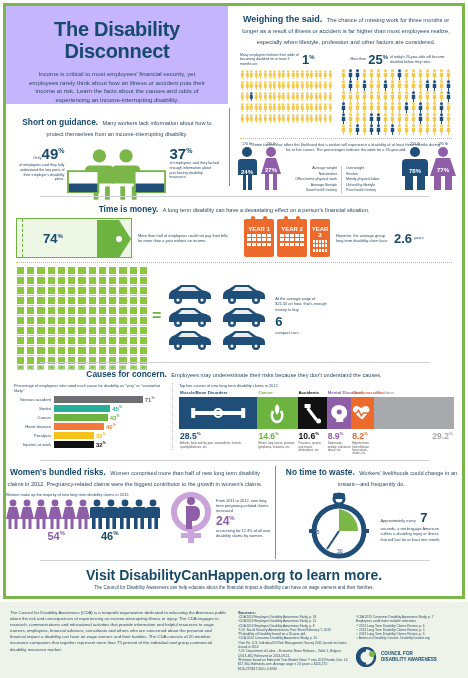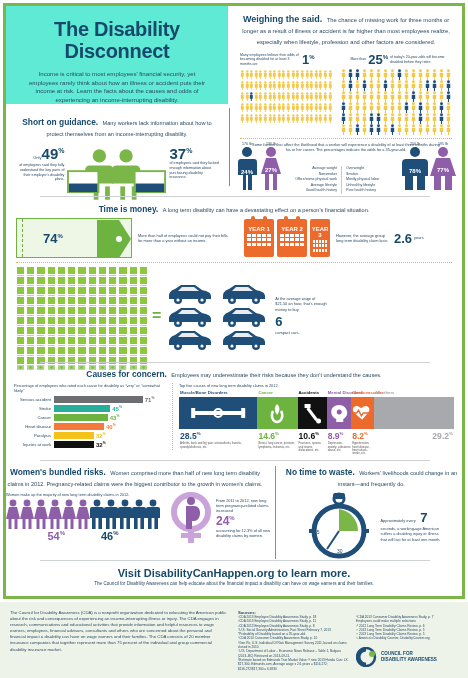--- a/index.html
+++ b/index.html
@@ -11,21 +11,21 @@
   .page { width:468px; height:678px; position:relative; background:#fff; }
 
   
   .frame {
     position:absolute; left:3px; top:3px; width:462px; height:596px;
     border:3px solid #7ab648; background:#ffffff;
   }
 
   
   .hdr { position:absolute; left:0; top:0; width:228px; height:101px;
-         background:#5eead4; padding:12px 14px 0 14px; }
+         background:#c4b5fd; padding:12px 14px 0 14px; }
   .hdr h1 { font-size:20px; line-height:22px; font-weight:bold; color:#17496b;
             text-align:center; letter-spacing:-.3px; }
   .hdr p  { font-size:6.1px; line-height:8.6px; color:#2b4a63; text-align:center;
             margin-top:8px; padding:0 6px; }
 
   .hdr-right { position:absolute; left:228px; top:0; width:234px; height:101px;
                background:#fff; padding:7px 10px 0 10px; }
   .lead-title { font-size:9px; font-weight:bold; color:#17496b; display:inline; }
   .lead-body  { font-size:5.8px; color:#2b4a63; display:inline; line-height:8px; }
   .lead { text-align:center; line-height:8.4px; }
@@ -93,21 +93,21 @@
   .causeval sup{ font-size:4.4px; }
   .causedesc { font-size:2.8px; line-height:3.4px; position:absolute; top:45px; left:1px;
                color:#555; width:95%; }
   .pct54 { font-size:11px; font-weight:bold; color:#8e5ea9; }
   .pct46 { font-size:11px; font-weight:bold; color:#17496b; }
   .pct24 { font-size:12px; font-weight:bold; color:#8e5ea9; }
   .num7  { font-size:13px; font-weight:bold; color:#17496b; }
 
   
   .cta { position:absolute; left:0; top:566px; width:462px; text-align:center; }
-  .cta-a { font-size:11px; font-weight:bold; color:#17496b; }
+  .cta-a { font-size:14px; font-weight:bold; color:#17496b; }
   .cta-a b { color:#17496b; }
   .cta-b { font-size:4.6px; color:#2b4a63; margin-top:2px; }
 
   
   .footer { position:absolute; left:0; top:602px; width:468px; height:76px;
             background:#eef3ea; padding:8px 10px; display:flex; gap:10px; }
   .f-left { width:218px; font-size:4.3px; line-height:6.1px; color:#2b4a63; }
   .f-right{ flex:1; display:flex; gap:6px; }
   .srcs-h { font-size:4.2px; font-weight:bold; color:#2b4a63; }
   .srcs { font-size:3.2px; line-height:4.3px; color:#2b4a63; }

